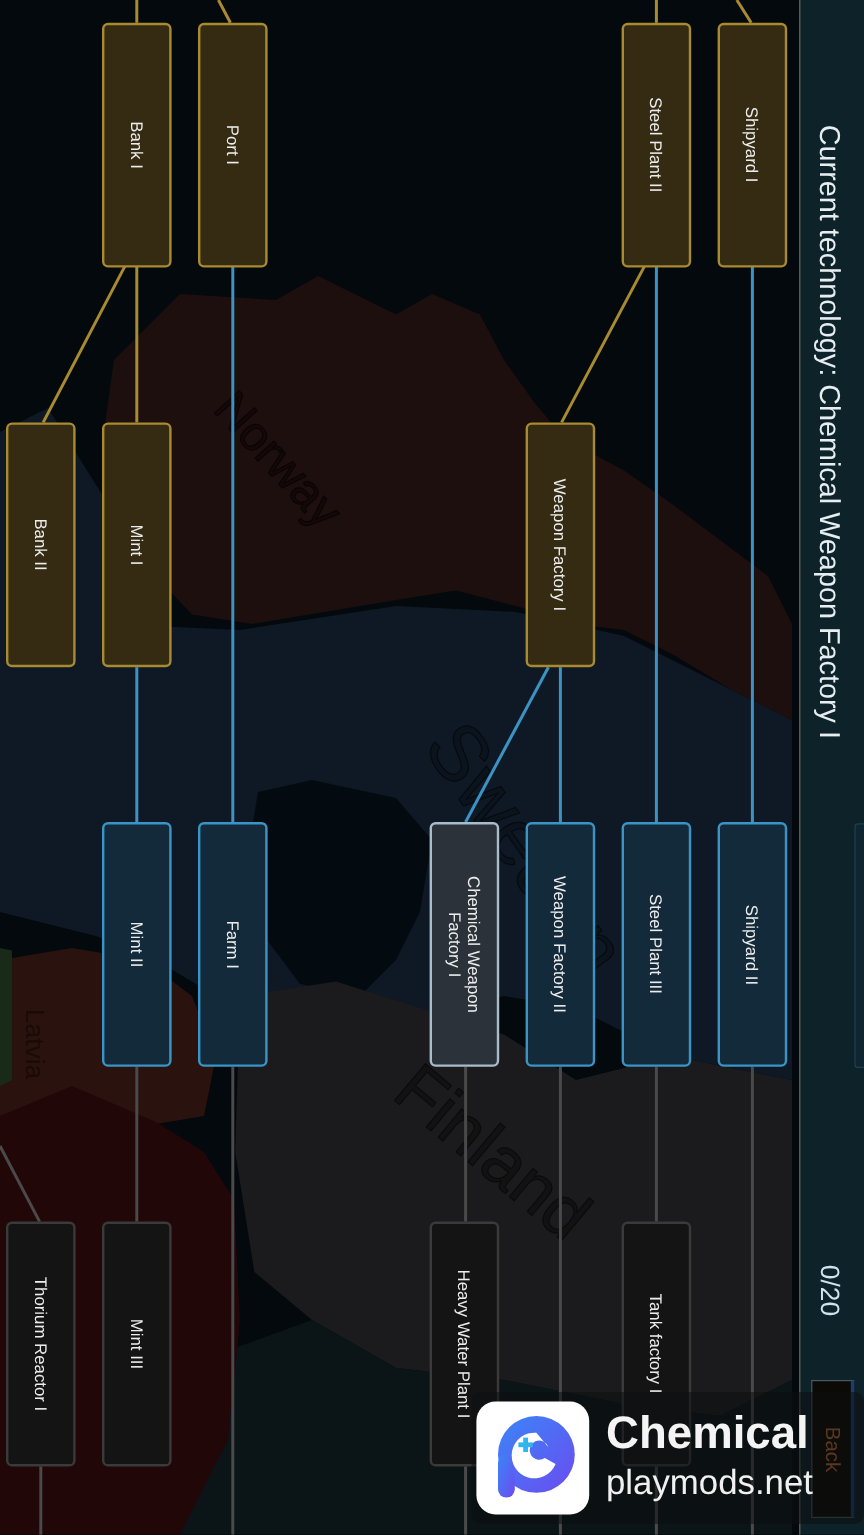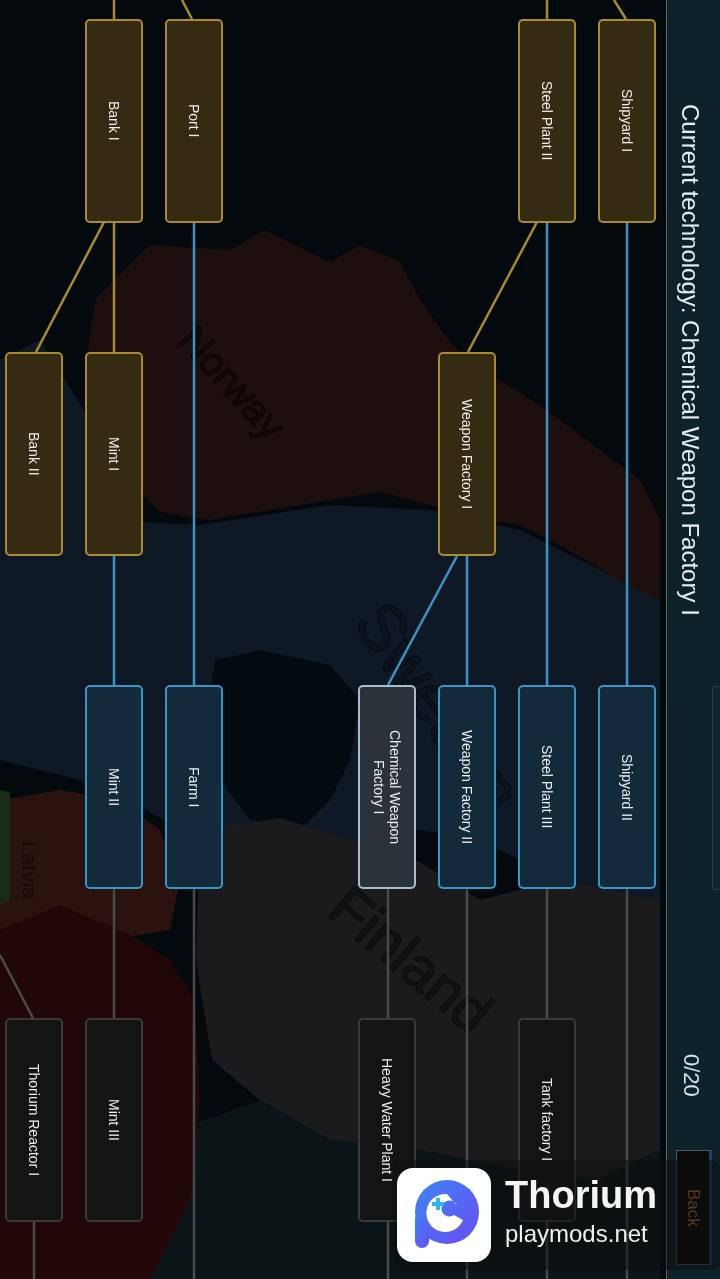--- a/index.html
+++ b/index.html
@@ -69,21 +69,21 @@
       background:#ffffff; border-radius:16px;
     }
     #watermark .brand {
       position:absolute; left:112px; top:14px;
       font-family:"Liberation Sans", sans-serif; font-weight:bold;
       font-size:38px; color:#f4f4f4; white-space:nowrap;
     }
     #watermark .url {
       position:absolute; left:112px; top:60px;
       font-family:"Liberation Sans", sans-serif;
-      font-size:24px; color:#f0f0f0; white-space:nowrap;
+      font-size:29px; color:#f0f0f0; white-space:nowrap;
     }
   </style>
 </head>
 <body>
 
 <svg id="map" viewBox="0 0 720 1279" xmlns="http://www.w3.org/2000/svg">
   <rect x="0" y="0" width="720" height="1279" fill="#03090d"></rect>
 
   <polygon fill="#0f1925" points="0,360 40,340 90,420 95,520 200,525 330,505 430,510 520,530 600,570 660,600 660,900 560,880 480,840 420,830 360,845 300,870 230,860 180,830 130,800 80,780 0,760"></polygon>
 
@@ -214,15 +214,15 @@
           <stop offset="1" stop-color="#6b4cf0"></stop>
         </linearGradient>
       </defs>
       <circle cx="50" cy="44" r="32" fill="url(#pmg)"></circle>
       <rect x="18" y="44" width="14" height="36" rx="7" fill="url(#pmg)"></rect>
       <path d="M50 26 A19 19 0 1 0 66 52 L57 47 A8 8 0 1 1 60 38 Z" fill="#ffffff"></path>
       <rect x="39" y="30" width="4" height="12" fill="#2fb5f0"></rect>
       <rect x="35" y="34" width="12" height="4" fill="#2fb5f0"></rect>
     </svg>
   </div>
-  <div class="brand">Thorium</div>
+  <div class="brand">Chemical</div>
   <div class="url">playmods.net</div>
 </div>
 
 </body></html>

